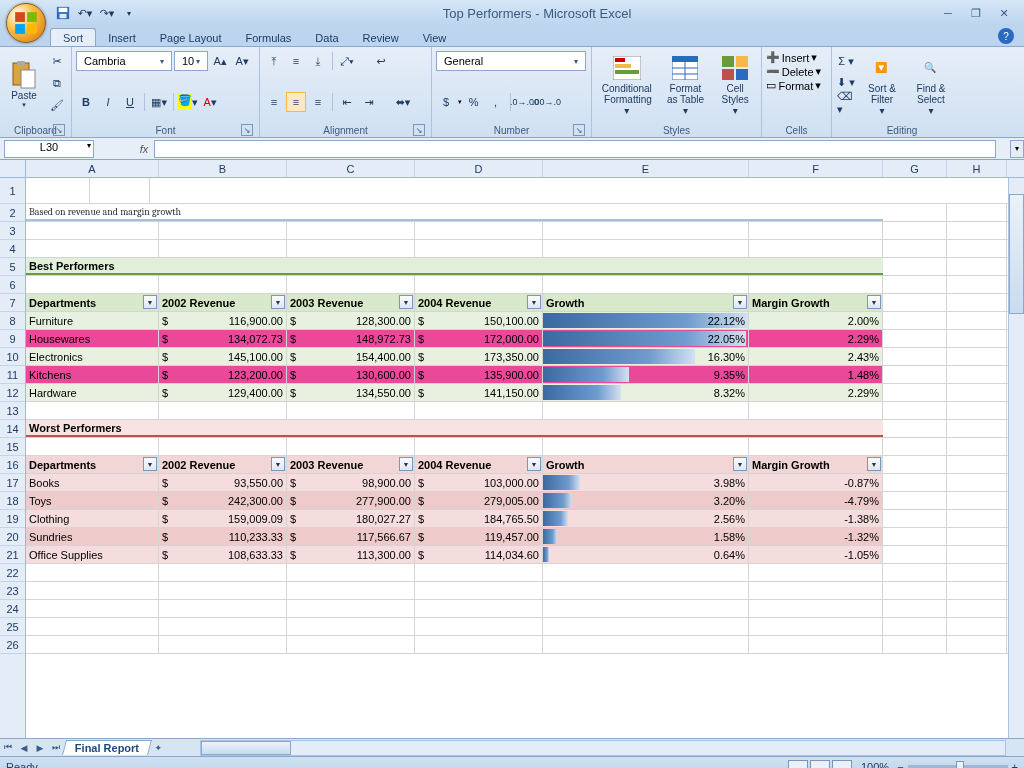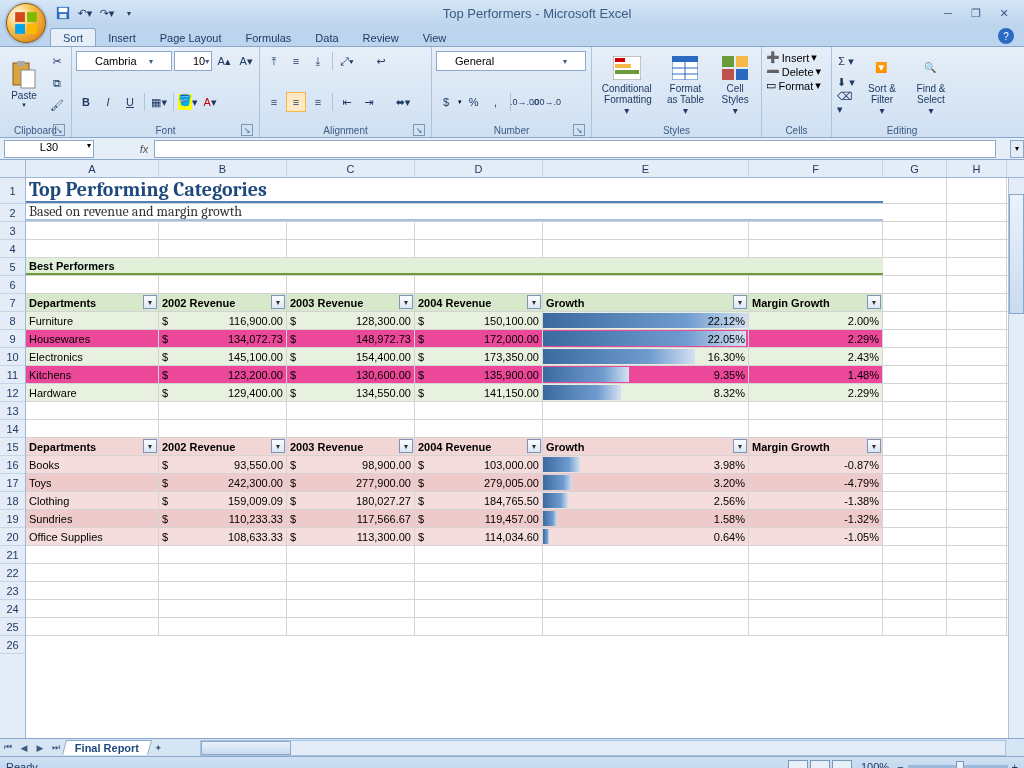--- a/index.html
+++ b/index.html
@@ -24,21 +24,21 @@
   
   .ribbon { height: 92px; background: linear-gradient(#e6eef8,#cfe0f2); border-top:1px solid #8ba8cc; border-bottom:1px solid #8ba8cc; display:flex; }
   .group { border-right:1px solid #a9c3e0; padding: 2px 4px 0 4px; display:flex; flex-direction:column; position:relative; }
   .group-body { flex:1; display:flex; align-items:flex-start; gap:3px; padding-top:2px; }
   .group-label { text-align:center; font-size:10px; color:#3b5b82; padding:1px 0; position:relative;}
   .group-label .dlg { position:absolute; right:2px; bottom:1px; width:12px; height:12px; border:1px solid #7a96b8; font-size:8px; display:flex; align-items:center; justify-content:center; color:#3b5b82;}
   .bigbtn { display:flex; flex-direction:column; align-items:center; justify-content:center; width:40px; height:66px; font-size:10px; color:#1f3b64; }
   .bigbtn .ico { width:30px; height:30px; display:flex; align-items:center; justify-content:center; }
   .smallcol { display:flex; flex-direction:column; gap:2px; }
   .smallbtn { width:20px; height:20px; display:flex; align-items:center; justify-content:center; color:#1f3b64; border:1px solid transparent; }
-  .combo { height:20px; border:1px solid #8ba8cc; background:#fff; display:flex; align-items:center; padding:0 18px; font-size:11px; }
+  .combo { height:20px; border:1px solid #8ba8cc; background:#fff; display:flex; align-items:center; padding:0 7px; font-size:11px; }
   .combo .dd { margin-left:auto; font-size:8px; color:#3b5b82;}
   .row { display:flex; gap:2px; align-items:center; }
   
   
   .formulabar { height:22px; background:#e6eef8; border-bottom:1px solid #8ba8cc; display:flex; align-items:center; }
   .namebox { width:90px; height:18px; border:1px solid #8ba8cc; background:#fff; margin-left:4px; display:flex; align-items:flex-start; justify-content:center; font-size:11px; position:relative;}
   .namebox .dd { position:absolute; right:2px; font-size:8px;}
   .fx { width:20px; text-align:center; font-style:italic; color:#555; font-size:11px;}
   .formula-input { flex:1; height:18px; border:1px solid #8ba8cc; background:#fff; margin-right:14px;}
   
@@ -50,21 +50,21 @@
   .colhdr { border-right:1px solid #c5d5e8; display:flex; align-items:center; justify-content:center; font-size:11px; color:#1f3b64;}
   .rowhdr { height:18px; border-bottom:1px solid #c5d5e8; display:flex; align-items:center; justify-content:center; font-size:11px; color:#1f3b64;}
   .cells { position:relative; }
   .gridrow { height:18px; display:flex; border-bottom:1px solid #d4d4d4;}
   .cell { border-right:1px solid #d4d4d4; padding:0 3px; display:flex; align-items:center; font-size:11px; overflow:hidden; white-space:nowrap;}
   
   .colA{width:133px;} .colB{width:128px;} .colC{width:128px;} .colD{width:128px;} .colE{width:206px;} .colF{width:134px;} .colG{width:64px;} .colH{width:60px;}
   
   .r-title { height:26px !important;}
   .title-cell { font-family: Cambria, Georgia, serif; font-size:20px; font-weight:bold; color:#1f497d; border-bottom:2px solid #4f81bd !important; width:857px !important; border-right:none !important;}
-  .sub-cell { font-family: Cambria, Georgia, serif; font-size:14px; color:#333; border-bottom:2px solid #a6bfde !important; width:857px !important; border-right:none !important;}
+  .sub-cell { font-family: Cambria, Georgia, serif; font-size:10px; color:#333; border-bottom:2px solid #a6bfde !important; width:857px !important; border-right:none !important;}
   
   .best-hdr { font-weight:bold; background:#e2efd9; width:857px !important; border-right:none !important; border-bottom:2px solid #6a9a3a !important;}
   .worst-hdr { font-weight:bold; background:#f8e2e2; width:857px !important; border-right:none !important; border-bottom:2px solid #c0504d !important;}
   
   .thead-g { background:#d8e8cb; font-weight:bold; position:relative;}
   .thead-r { background:#f2d6d6; font-weight:bold; position:relative;}
   .filter-dd { position:absolute; right:1px; top:1px; width:14px; height:14px; border:1px solid #7a96b8; background:linear-gradient(#fafcfe,#dce7f4); display:flex; align-items:center; justify-content:center; font-size:7px; color:#333;}
   
   .row-g-odd { background:#e8f1df;} .row-g-even { background:#ec4899;}
   .row-r-odd { background:#f5dddd;} .row-r-even { background:#efcaca;}
@@ -342,21 +342,20 @@
       <div class="rowhdr">20</div>
       <div class="rowhdr">21</div>
       <div class="rowhdr">22</div>
       <div class="rowhdr">23</div>
       <div class="rowhdr">24</div>
       <div class="rowhdr">25</div>
       <div class="rowhdr">26</div>
     </div>
   <div class="cells" id="cells" style="flex:1;">
       <div class="gridrow r-title">
-        <div class="cell title-cell">Top Performing Categories</div>
         <div class="cell colG"></div>
         <div class="cell colH"></div>
       </div>
       <div class="gridrow">
         <div class="cell sub-cell">Based on revenue and margin growth</div>
         <div class="cell colG"></div>
         <div class="cell colH"></div>
       </div>
       <div class="gridrow">
         <div class="cell colA"></div>
@@ -531,20 +530,25 @@
       <div class="cell colG"></div>
         <div class="cell colH"></div>
     </div>
       <div class="gridrow">
         <div class="cell colA"></div>
         <div class="cell colB"></div>
         <div class="cell colC"></div>
         <div class="cell colD"></div>
         <div class="cell colE"></div>
         <div class="cell colF"></div>
+        <div class="cell colG"></div>
+        <div class="cell colH"></div>
+      </div>
+      <div class="gridrow">
+        <div class="cell worst-hdr">Worst Performers</div>
         <div class="cell colG"></div>
         <div class="cell colH"></div>
       </div>
       <div class="gridrow">
         <div class="cell colA"></div>
         <div class="cell colB"></div>
         <div class="cell colC"></div>
         <div class="cell colD"></div>
         <div class="cell colE"></div>
         <div class="cell colF"></div>

